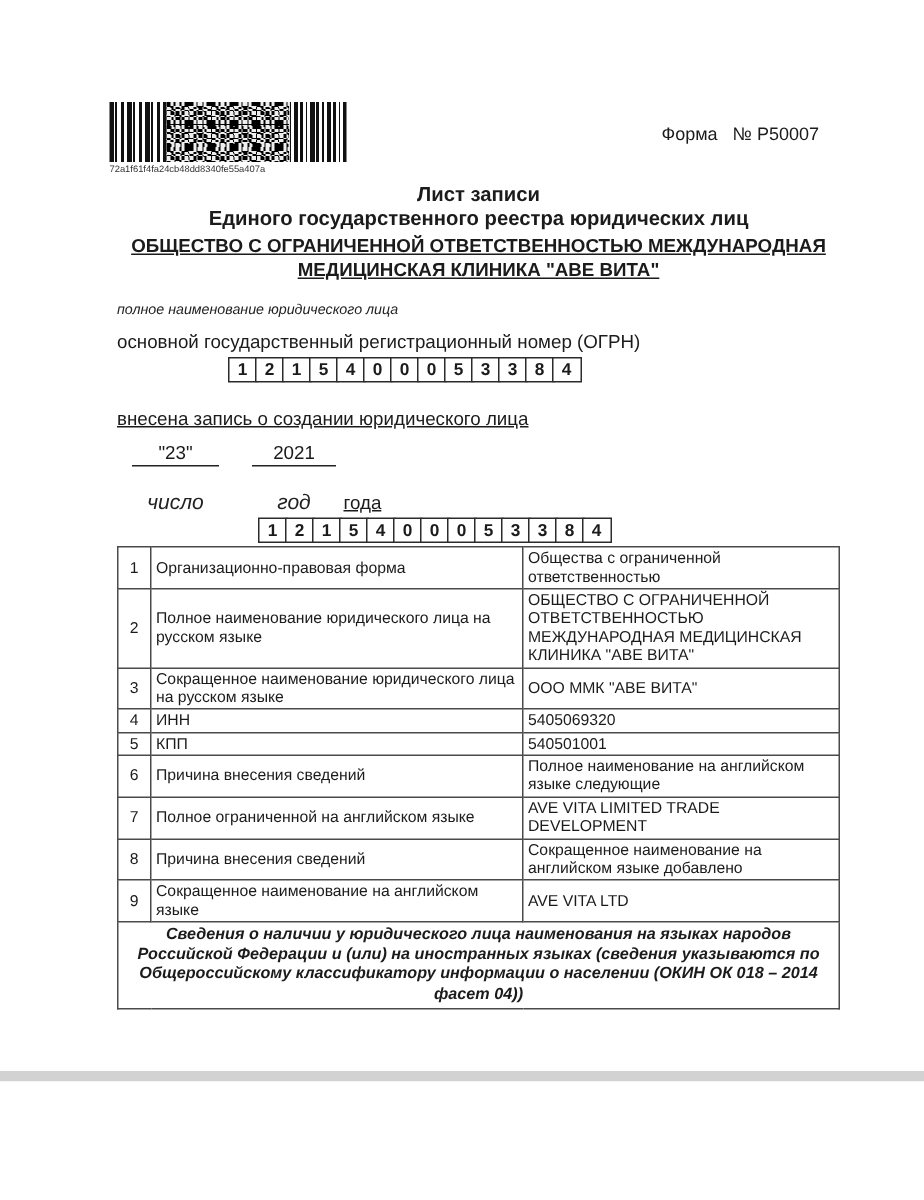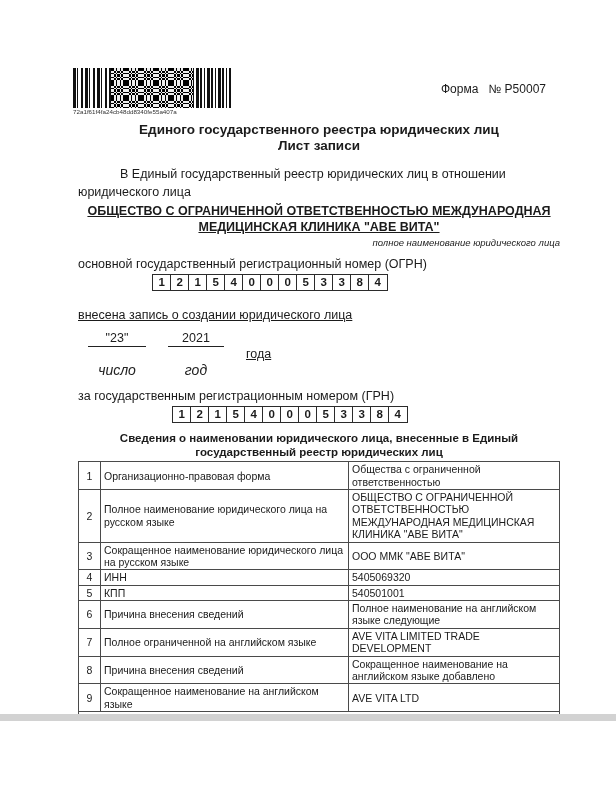--- a/index.html
+++ b/index.html
@@ -24,43 +24,43 @@
   .barcode-code { font-size:8px; transform:scale(0.78); transform-origin:left top; color:#333; letter-spacing:0; margin-top:1px; white-space:nowrap; }
 
   
   .form-no { position:absolute; top:82px; right:70px; font-size:12px; display:flex; gap:10px; }
 
   
   .doc-title { margin-top:122px; text-align:center; font-weight:bold; font-size:13.5px; line-height:1.18; }
   .intro { margin-top:11px; font-size:12.5px; line-height:1.45; text-indent:42px; }
   .company { margin-top:2px; text-align:center; font-weight:bold; font-size:12.5px; line-height:1.3;
              text-decoration:underline; }
-  .caption { text-align:right; font-style:italic; font-size:9.5px; margin-top:1px; color:#222; }
+  .caption { text-align:left; font-style:italic; font-size:9.5px; margin-top:13px; color:#222; }
 
   .ogrn-label { margin-top:9px; font-size:12.5px; }
   .digit-row { display:flex; margin-top:3px; }
   .digit-row.ogrn { margin-left:74px; }
   .digit-row.grn  { margin-left:94px; }
   .digit-box { width:19.5px; height:17px; border:1.5px solid #2b2b2b; margin-left:-1.5px;
                display:flex; align-items:center; justify-content:center;
                font-weight:bold; font-size:11.5px; background:#fff; }
   .digit-row .digit-box:first-child { margin-left:0; }
 
   .statement { margin-top:17px; font-weight:normal; font-size:12.5px; text-decoration:underline; }
 
   
   .date-row { margin-top:9px; margin-left:10px; display:flex; align-items:flex-start; font-size:12.5px; }
   .date-part { text-align:center; }
   .date-u { display:block; border-bottom:1.5px solid #222; padding:0 4px 1px; }
   .date-lbl { font-style:italic; font-size:14px; color:#222; margin-top:15px; }
   .date-day { min-width:58px; }
   .date-month { min-width:112px; margin-left:14px; }
-  .date-year-wrap { margin-left:22px; display:flex; align-items:center; }
+  .date-year-wrap { margin-left:22px; display:flex; align-items:flex-end; }
   .date-year { min-width:56px; }
-  .year-suffix { margin-left:22px; padding-top:0;text-decoration:underline; }
+  .year-suffix { margin-left:5px; padding-top:0;text-decoration:underline; }
 
   .grn-label { margin-top:11px; font-size:12.5px; }
   .rec-intro { margin-top:17px; font-size:12px; }
 
   
   table { border-collapse:collapse; table-layout:fixed; width:482px; margin-top:2px; }
   td, th { border:1px solid #4a4a4a; font-size:10.5px; font-weight:normal; line-height:1.18;
            padding:1px 3px; vertical-align:middle; }
   col.c-num { width:22px; }
   col.c-name { width:248px; }
@@ -93,25 +93,24 @@
     </div>
     <div class="barcode-code">72a1f61f4fa24cb48dd8340fe55a407a</div>
   </div>
 
   <div class="form-no">
     <span>Форма</span>
     <span>№ Р50007</span>
   </div>
 
   <div class="doc-title">
+    <div>Лист записи</div>
     <div>Единого государственного реестра юридических лиц</div>
-    <div>Лист записи</div>
-  </div>
-
-  <p class="intro">В Единый государственный реестр юридических лиц в отношении юридического лица</p>
+  </div>
+
 
   <div class="company">ОБЩЕСТВО С ОГРАНИЧЕННОЙ ОТВЕТСТВЕННОСТЬЮ МЕЖДУНАРОДНАЯ МЕДИЦИНСКАЯ КЛИНИКА "АВЕ ВИТА"</div>
   <div class="caption">полное наименование юридического лица</div>
 
   <div class="ogrn-label">основной государственный регистрационный номер (ОГРН)</div>
   <div class="digit-row ogrn">
       <span class="digit-box">1</span>
       <span class="digit-box">2</span>
       <span class="digit-box">1</span>
       <span class="digit-box">5</span>
@@ -135,40 +134,38 @@
     </div>
     <div class="date-year-wrap">
       <div class="date-part date-year">
         <span class="date-u">2021</span>
         <div class="date-lbl">год</div>
       </div>
       <span class="year-suffix">года</span>
     </div>
   </div>
 
-  <div class="grn-label">за государственным регистрационным номером (ГРН)</div>
   <div class="digit-row grn">
       <span class="digit-box">1</span>
       <span class="digit-box">2</span>
       <span class="digit-box">1</span>
       <span class="digit-box">5</span>
       <span class="digit-box">4</span>
       <span class="digit-box">0</span>
       <span class="digit-box">0</span>
       <span class="digit-box">0</span>
       <span class="digit-box">5</span>
       <span class="digit-box">3</span>
       <span class="digit-box">3</span>
       <span class="digit-box">8</span>
       <span class="digit-box">4</span>
     </div>
 
 
 
-  <div class="section-note">Сведения о наименовании юридического лица, внесенные в Единый государственный реестр юридических лиц</div>
 
   <table>
     <colgroup>
         <col class="c-num">
         <col class="c-name">
         <col>
       </colgroup>
     <tbody>
         <tr>
       <td class="num">1</td>

